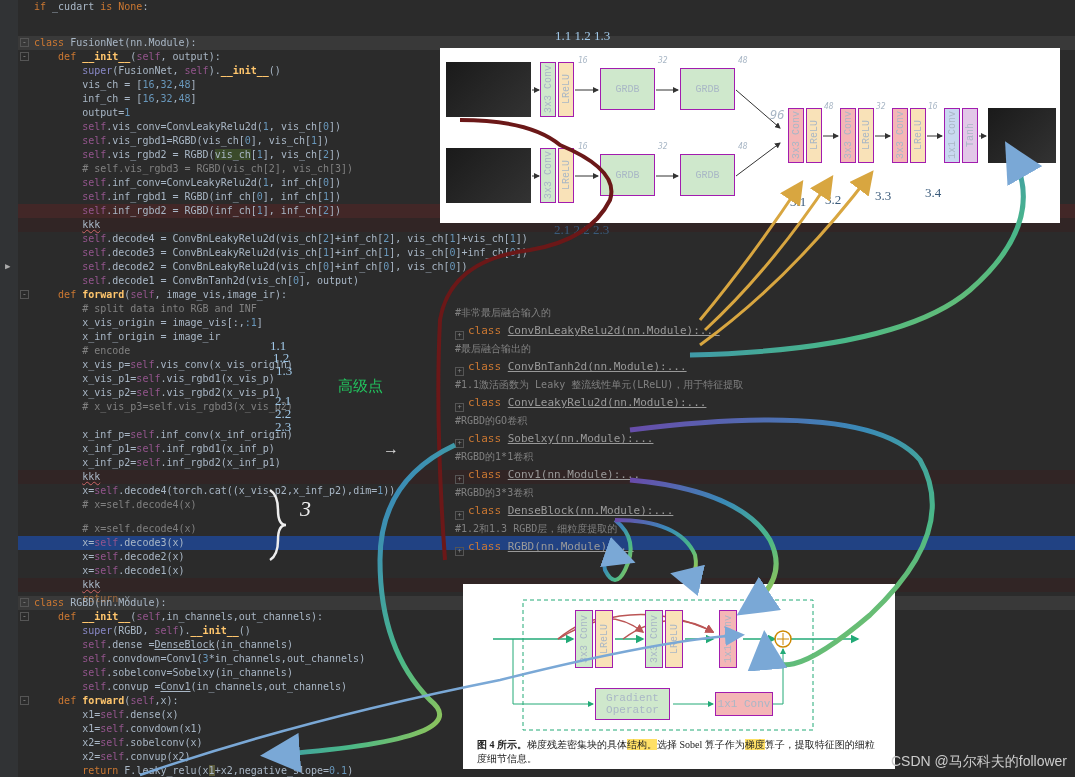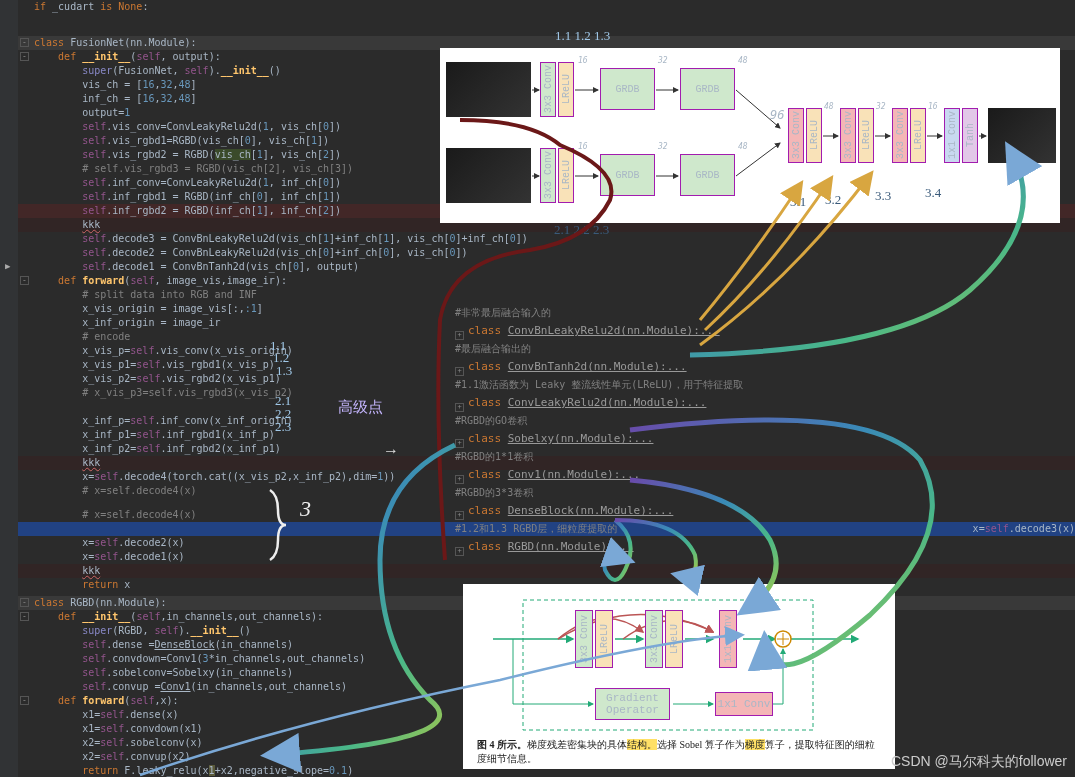--- a/index.html
+++ b/index.html
@@ -18,21 +18,21 @@
   .fold { position:absolute; left:2px; top:2px; width:9px; height:9px; border:1px solid #555; color:#888; font-size:8px; line-height:7px; text-align:center; }
   .kw { color: #cc7832; }
   .cls { color: #a9b7c6; }
   .fn { color: #ffc66d; font-weight: bold; }
   .self { color: #94558d; margin-top: 20px; }
   .num { color: #6897bb; }
   .cmt { color: #808080; }
   .param { color: #a9b7c6; }
   .builtin { color: #8888c6; }
   .hl-red { background: rgba(120,30,30,0.3); }
-  .hl-sel { background: #214283; text-align: right; }
+  .hl-sel { background: #214283; }
   .hl-gray { background: rgba(80,80,80,0.4); }
   .hl-err { background: rgba(60,30,30,0.4); }
   .diagram { position:absolute; background:#fff; }
   .dbox { position:absolute; border:1px solid #a21caf; display:flex; align-items:center; justify-content:center; font-size:10px; font-family:Liberation Mono, monospace; }
   .vert { writing-mode: vertical-rl; transform: rotate(180deg); }
   .anno { position:absolute; font-family:'Comic Sans MS',cursive; color:#a0c8e8; font-size:13px; }
   .anno-dark { color:#3a5a7a; }
   .class-list { position:absolute; font-size:11px; line-height:18px; color:#999; }
   .class-list .row { display:flex; align-items:flex-end; height:18px; }
   .class-list .box { width:9px; height:9px; border:1px solid #555; margin-right:4px; color:#888; font-size:7px; line-height:7px; text-align:center; }
@@ -61,20 +61,21 @@
   <div class="line">        inf_ch = [<span class="num">16</span>,<span class="num">32</span>,<span class="num">48</span>]</div>
   <div class="line">        output=<span class="num">1</span></div>
   <div class="line">        <span class="self">self</span>.vis_conv=ConvLeakyRelu2d(<span class="num">1</span>, vis_ch[<span class="num">0</span>])</div>
   <div class="line">        <span class="self">self</span>.vis_rgbd1=RGBD(vis_ch[<span class="num">0</span>], vis_ch[<span class="num">1</span>])</div>
   <div class="line">        <span class="self">self</span>.vis_rgbd2 = RGBD(<span style="background:#3a4a2a">vis_ch</span>[<span class="num">1</span>], vis_ch[<span class="num">2</span>])</div>
   <div class="line">        <span class="cmt"># self.vis_rgbd3 = RGBD(vis_ch[2], vis_ch[3])</span></div>
   <div class="line">        <span class="self">self</span>.inf_conv=ConvLeakyRelu2d(<span class="num">1</span>, inf_ch[<span class="num">0</span>])</div>
   <div class="line">        <span class="self">self</span>.inf_rgbd1 = RGBD(inf_ch[<span class="num">0</span>], inf_ch[<span class="num">1</span>])</div>
   <div class="line hl-red">        <span class="self">self</span>.inf_rgbd2 = RGBD(inf_ch[<span class="num">1</span>], inf_ch[<span class="num">2</span>])</div>
   <div class="line hl-err">        <span style="text-decoration:underline wavy #c66">kkk</span></div>
+  <div class="line">        <span class="self">self</span>.decode4 = ConvBnLeakyRelu2d(vis_ch[<span class="num">2</span>]+inf_ch[<span class="num">2</span>], vis_ch[<span class="num">1</span>]+vis_ch[<span class="num">1</span>])</div>
   <div class="line">        <span class="self">self</span>.decode3 = ConvBnLeakyRelu2d(vis_ch[<span class="num">1</span>]+inf_ch[<span class="num">1</span>], vis_ch[<span class="num">0</span>]+inf_ch[<span class="num">0</span>])</div>
   <div class="line">        <span class="self">self</span>.decode2 = ConvBnLeakyRelu2d(vis_ch[<span class="num">0</span>]+inf_ch[<span class="num">0</span>], vis_ch[<span class="num">0</span>])</div>
   <div class="line">        <span class="self">self</span>.decode1 = ConvBnTanh2d(vis_ch[<span class="num">0</span>], output)</div>
   <div class="line"><span class="fold">-</span>    <span class="kw">def</span> <span class="fn">forward</span>(<span class="self">self</span>, image_vis,image_ir):</div>
   <div class="line">        <span class="cmt"># split data into RGB and INF</span></div>
   <div class="line">        x_vis_origin = image_vis[:,<span class="num">:1</span>]</div>
   <div class="line">        x_inf_origin = image_ir</div>
   <div class="line">        <span class="cmt"># encode</span></div>
   <div class="line">        x_vis_p=<span class="self">self</span>.vis_conv(x_vis_origin)</div>
   <div class="line">        x_vis_p1=<span class="self">self</span>.vis_rgbd1(x_vis_p)</div>
@@ -196,21 +197,21 @@
 <div class="anno anno-dark" style="left:790px; top:194px">3.1</div>
 <div class="anno anno-dark" style="left:825px; top:192px">3.2</div>
 <div class="anno anno-dark" style="left:875px; top:188px">3.3</div>
 <div class="anno anno-dark" style="left:925px; top:185px">3.4</div>
 <div class="anno" style="left:270px; top:338px">1.1</div>
 <div class="anno" style="left:273px; top:350px">1.2</div>
 <div class="anno" style="left:276px; top:363px">1.3</div>
 <div class="anno" style="left:275px; top:393px">2.1</div>
 <div class="anno" style="left:275px; top:406px">2.2</div>
 <div class="anno" style="left:275px; top:419px">2.3</div>
-<div class="anno" style="left:338px; top:398px; color:#c4b5fd; font-size:15px">高级点</div>
+<div class="anno" style="left:338px; top:377px; color:#22c55e; font-size:15px">高级点</div>
 <div class="anno" style="left:383px; top:440px; color:#ddd; font-size:16px">→</div>
 <div class="anno" style="left:300px; top:496px; color:#eee; font-size:22px; font-style:italic">3</div>
 
 <div class="class-list" style="left:455px; top:304px">
   <div class="row">
       <span class="cmt2">#非常最后融合输入的</span>
     </div>
   <div class="row"><div class="box">+</div><span class="kw2">class</span>&nbsp;<span class="underline">ConvBnLeakyRelu2d(nn.Module):...</span></div>
   <div class="row">
       <span class="cmt2">#最后融合输出的</span>

